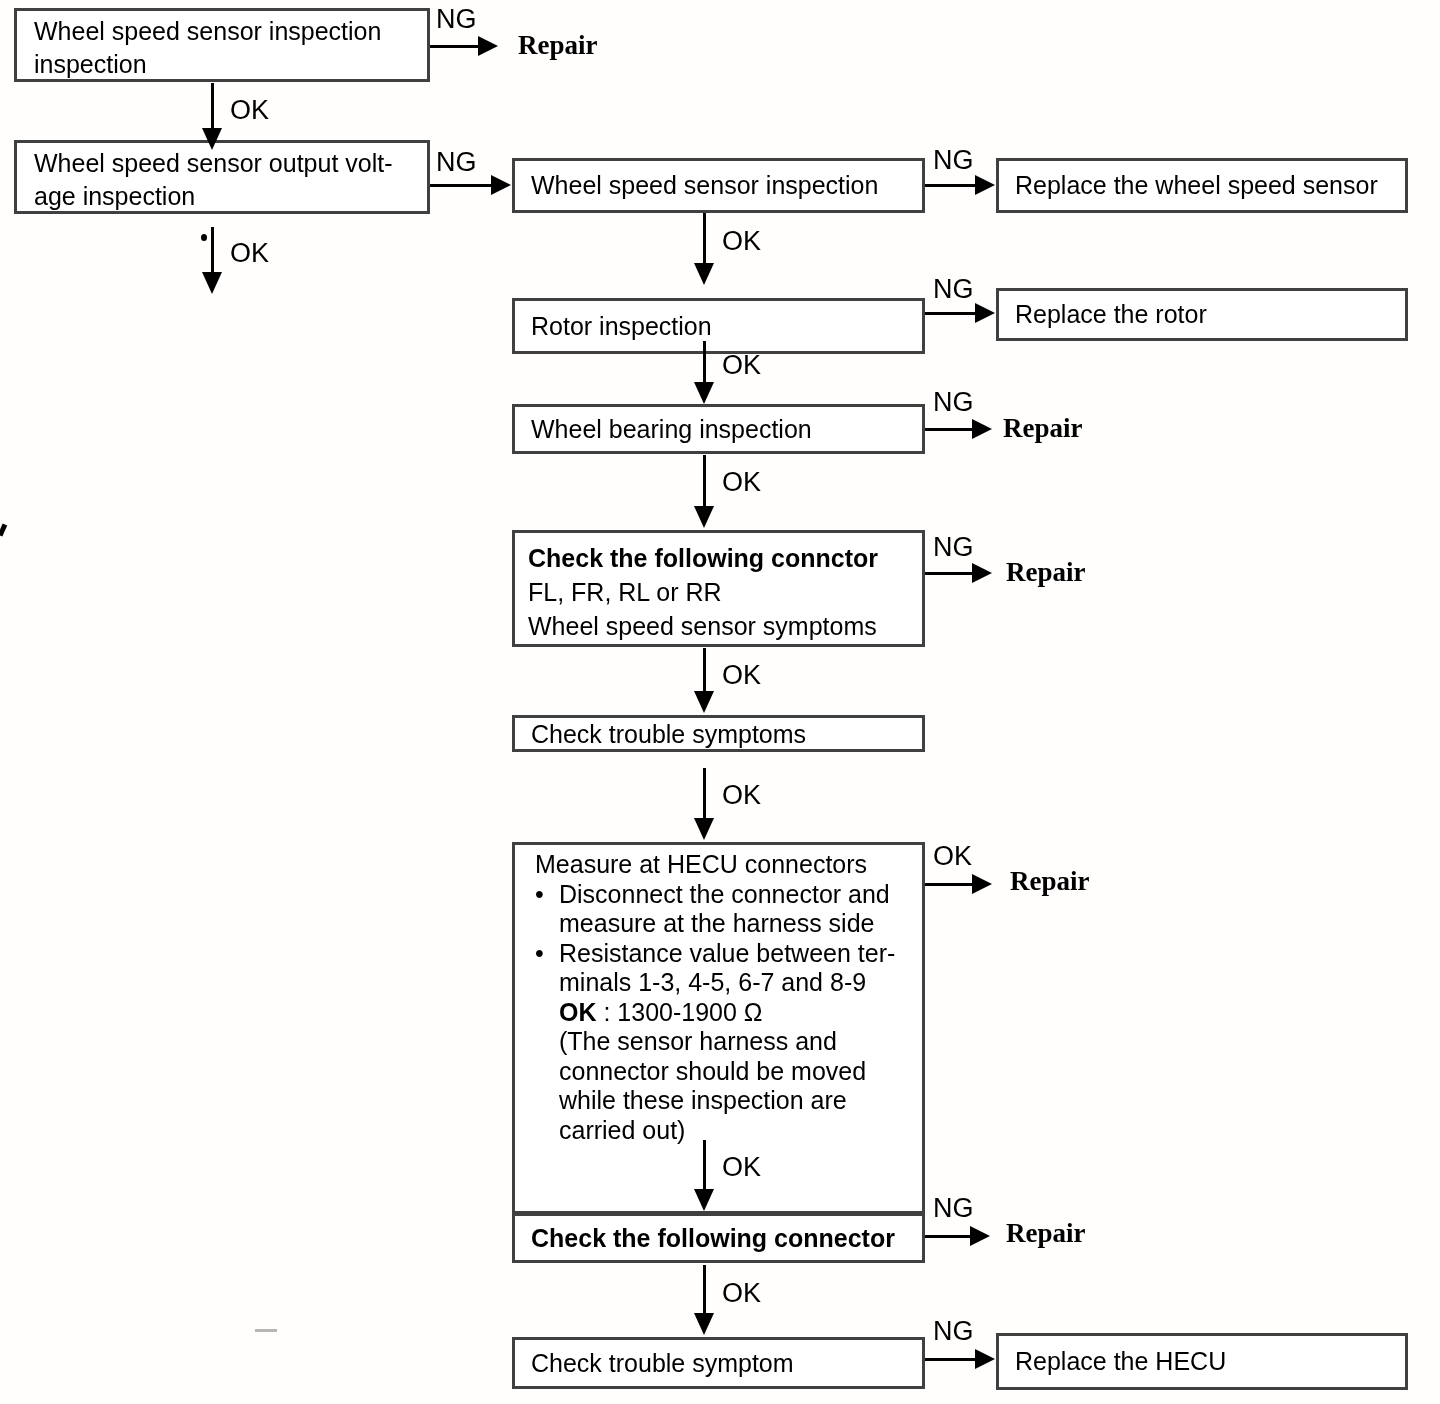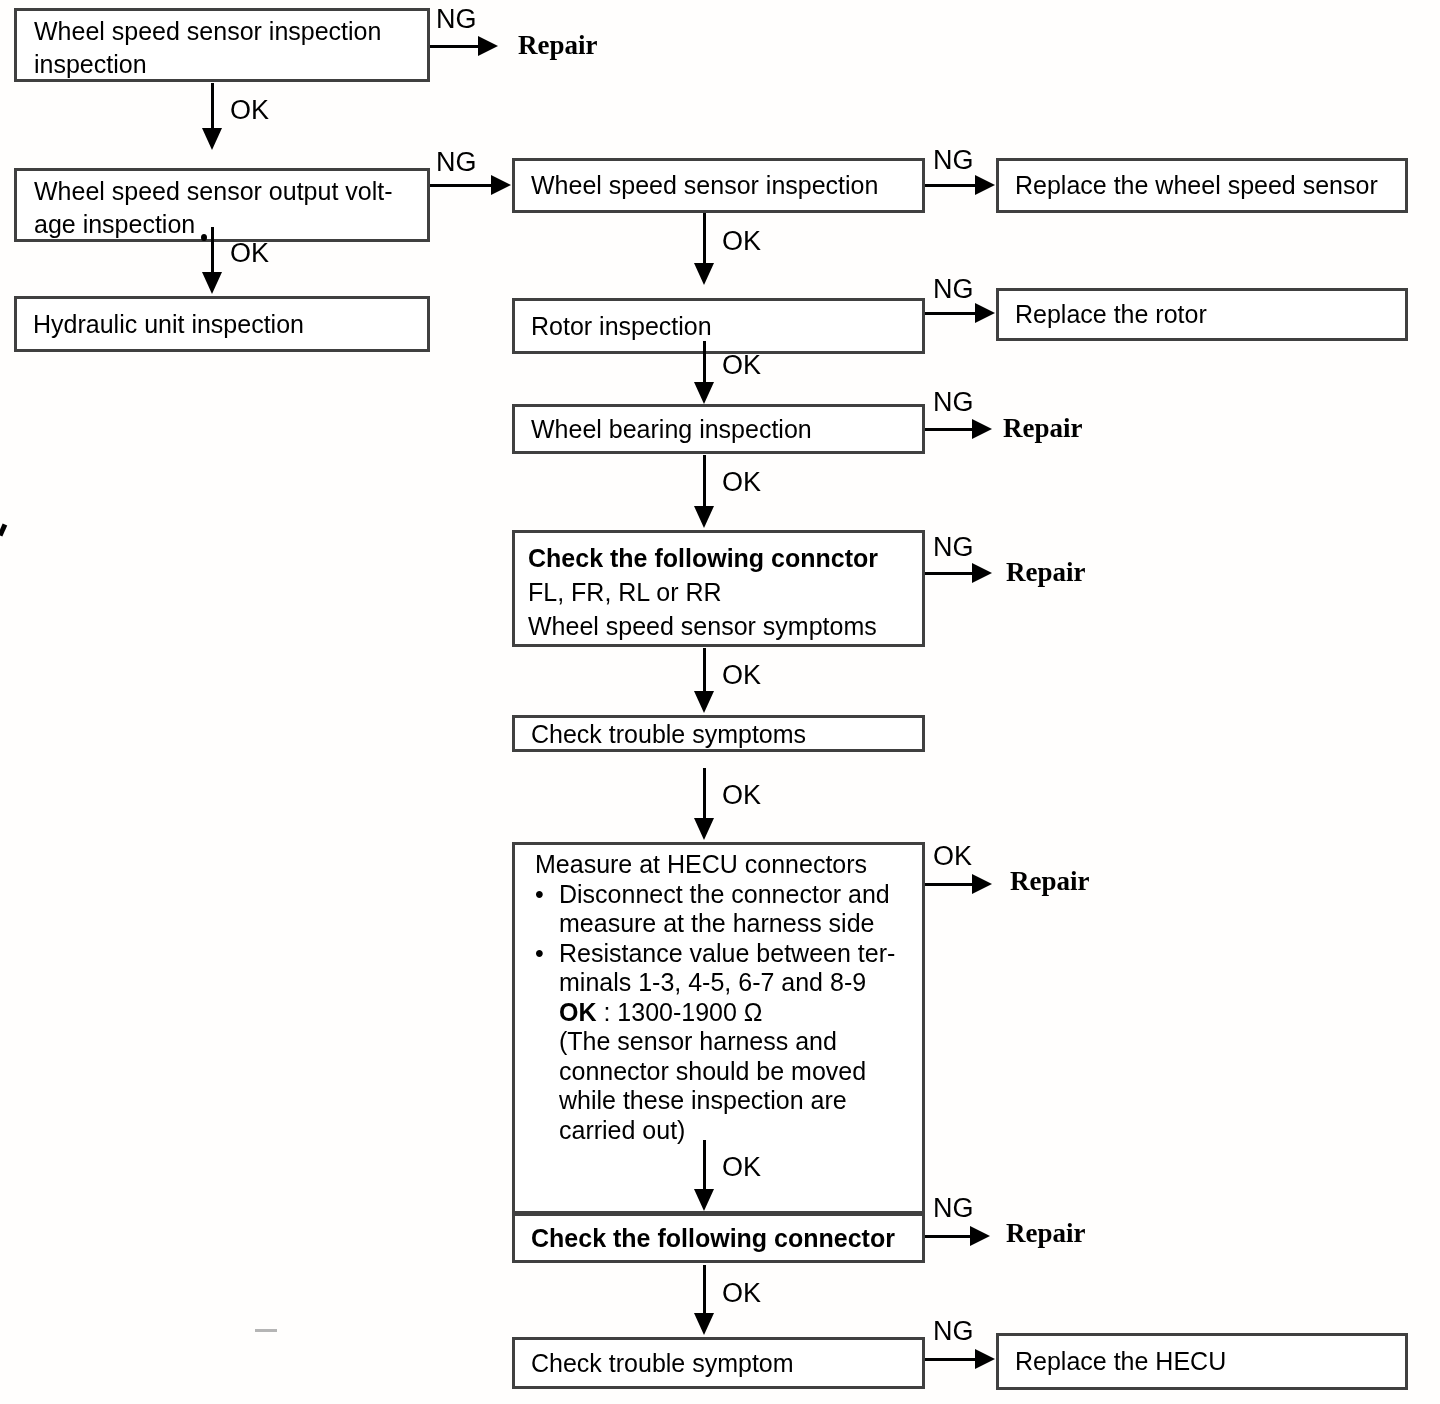--- a/index.html
+++ b/index.html
@@ -62,28 +62,25 @@
 </head>
 <body>
 
 <div class="canvas">
 
   <div class="box c1" style="top:8px; height:74px;">
     <div class="txt pad2">Wheel speed sensor inspection
 inspection</div>
   </div>
 
-  <div class="box c1" style="top:168px; height:74px;">
+  <div class="box c1" style="top:140px; height:74px;">
     <div class="txt pad2">Wheel speed sensor output volt-
 age inspection</div>
   </div>
 
-  <div class="box c1 vc" style="top:296px; height:56px;">
-    <span>Hydraulic unit inspection</span>
-  </div>
 
   <div class="box c2 vc" style="top:158px; height:55px;">
     <span>Wheel speed sensor inspection</span>
   </div>
 
   <div class="box c2 vc" style="top:298px; height:56px;">
     <span>Rotor inspection</span>
   </div>
 
   <div class="box c2 vc" style="top:404px; height:50px;">

